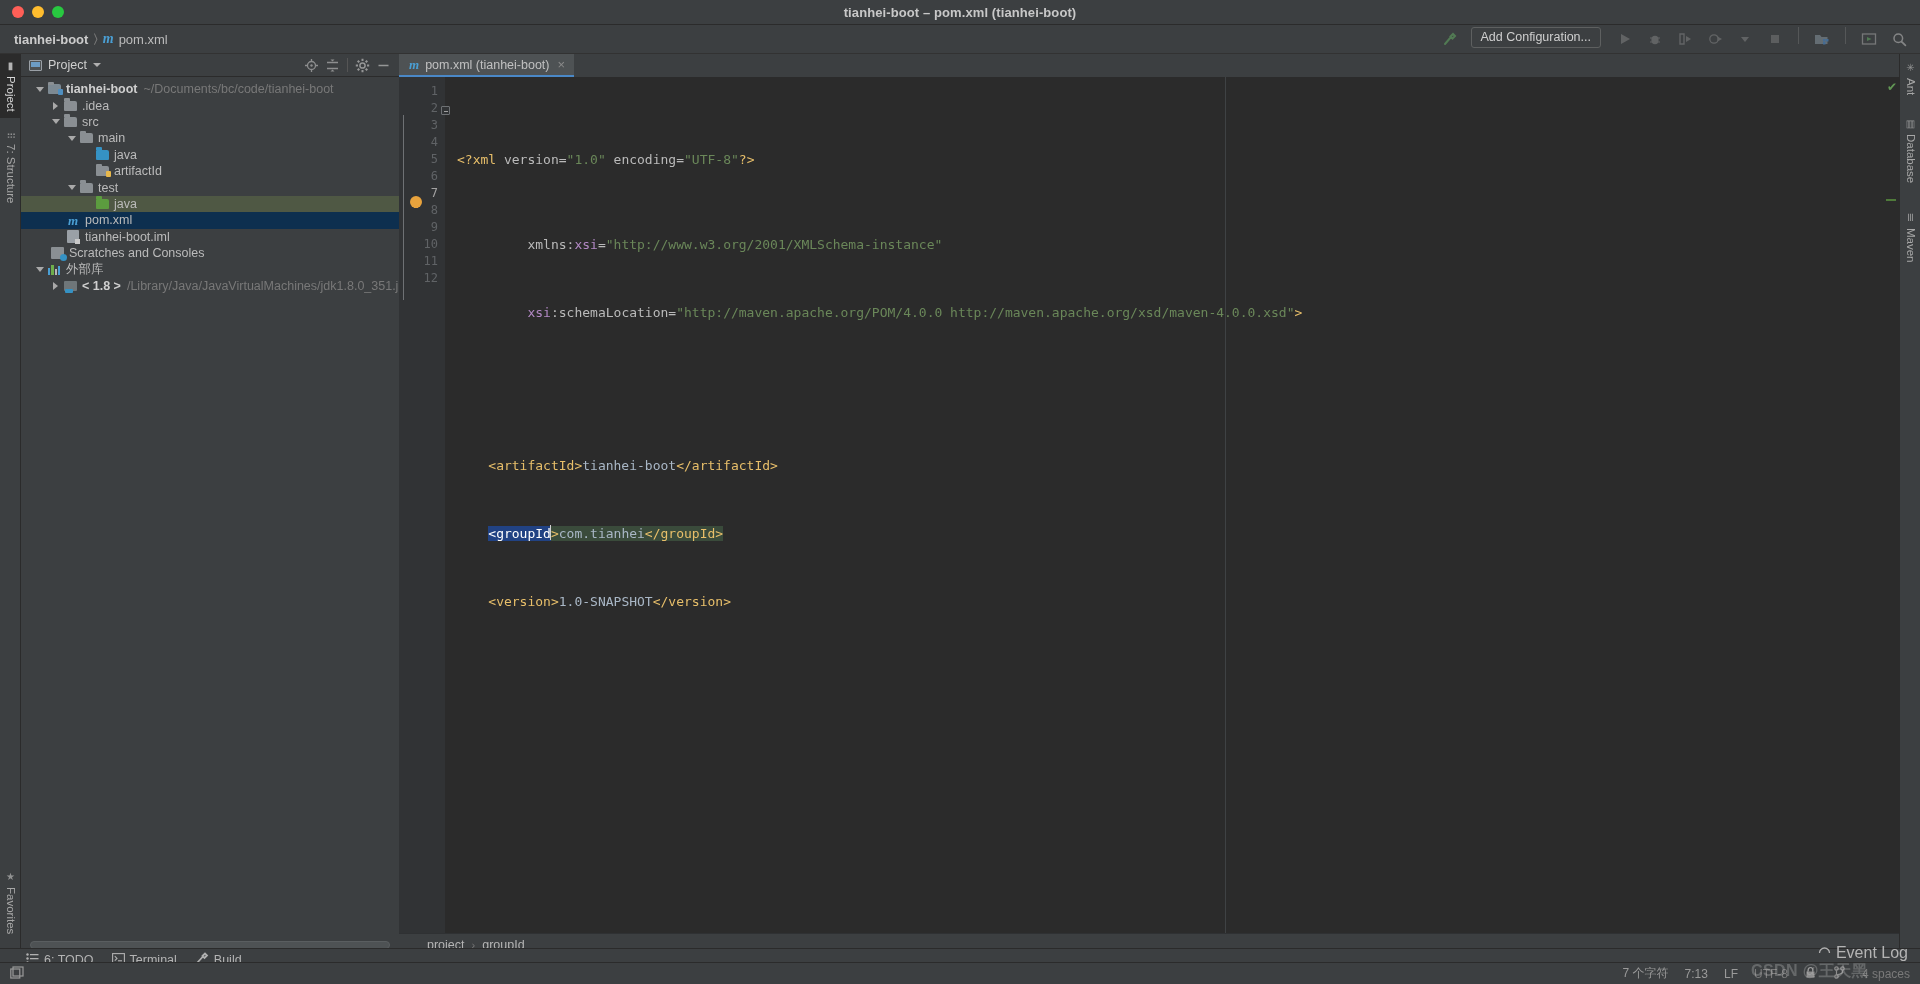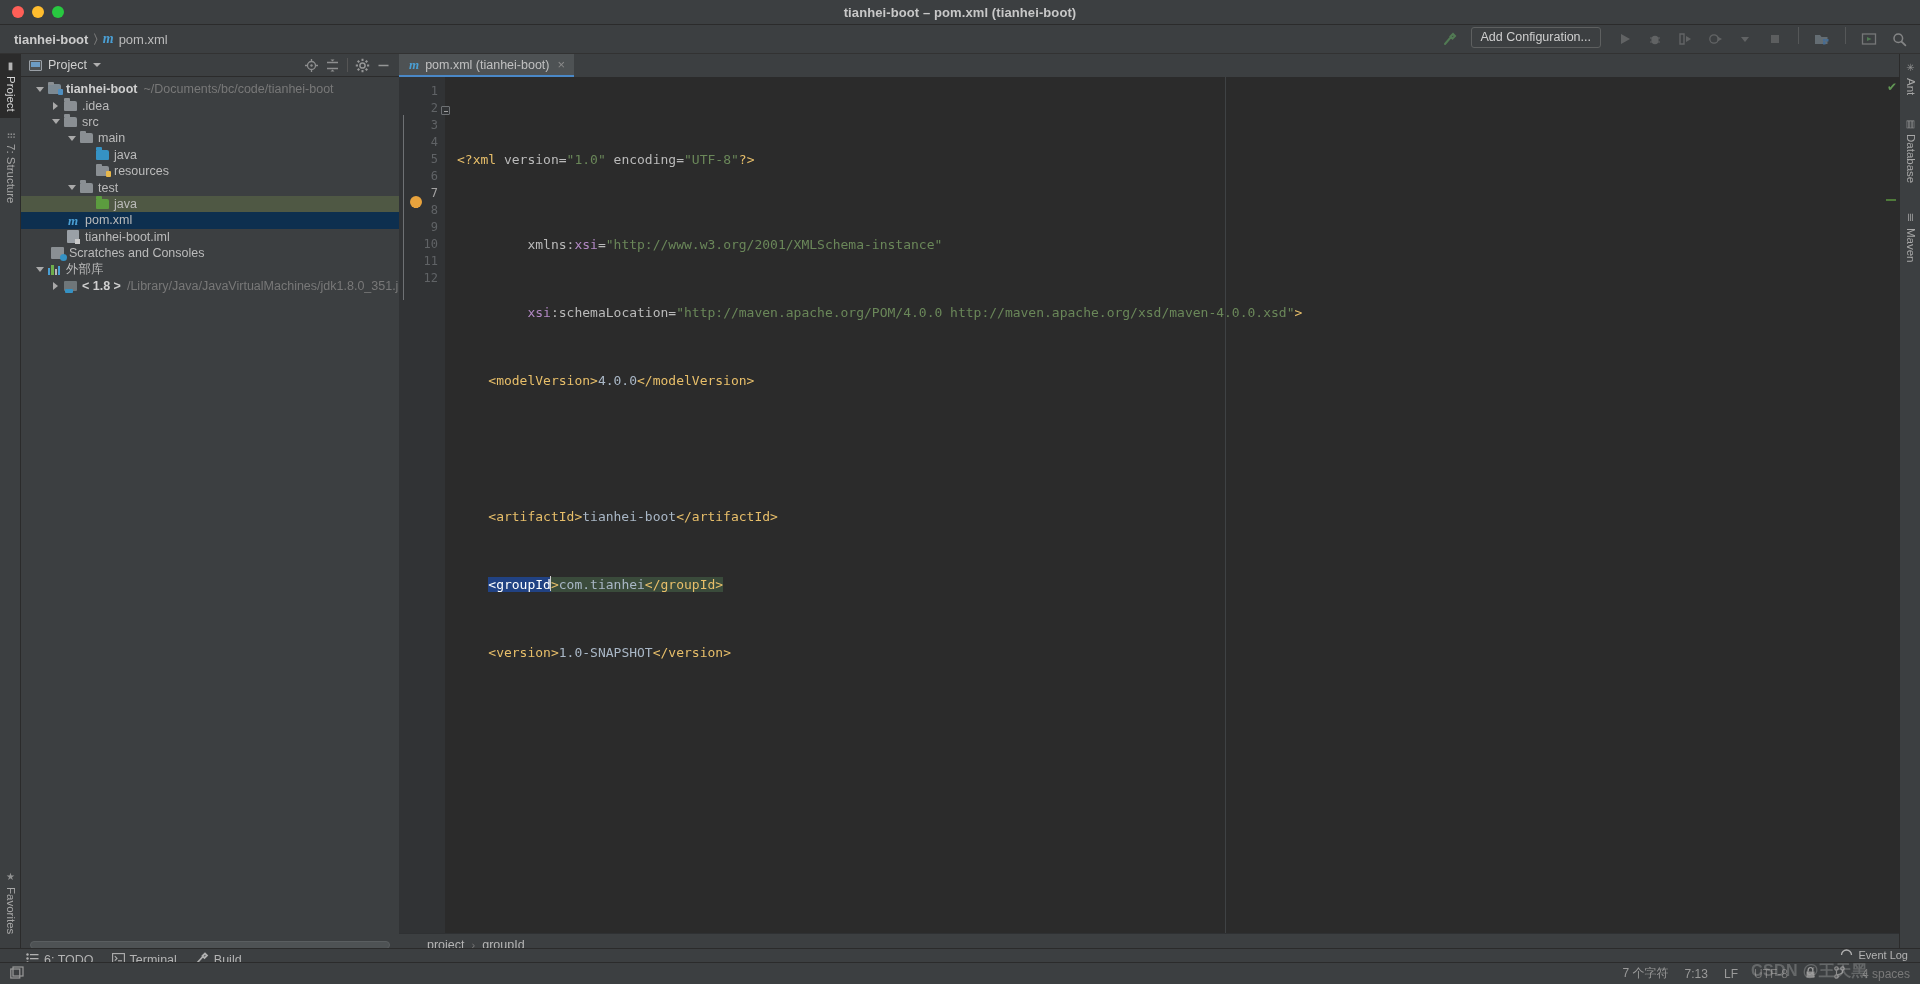--- a/index.html
+++ b/index.html
@@ -194,21 +194,21 @@
     position:absolute; left:0; bottom:0; width:1920px; height:22px;
     background:#3c3f41; display:flex; align-items:center;
     padding:0 10px; font-size:12px; color:#9a9a9a;
     border-top:1px solid #2b2b2b;
   }
   .st-left { display:flex; align-items:center; gap:8px; }
   .st-right { margin-left:auto; display:flex; align-items:center; gap:16px; }
   .st-item { color:#9a9a9a; }
   .st-item.dim { color:#7a7a7a;text-align:right; }
   .eventlog { position:absolute; right:12px; bottom:22px; display:flex;
-              align-items:center; gap:5px; font-size:11px; color:#b4b4b4; }
+              align-items:center; gap:5px; font-size:16px; color:#b4b4b4; }
   .watermark {
     position:absolute; right:52px; bottom:2px; font-size:16px;
     color:rgba(200,200,200,.30); font-weight:bold; letter-spacing:.4px;
     pointer-events:none;
   }
 </style>
 </head>
 <body>
 
 <div id="app">
@@ -419,21 +419,21 @@
         <span class="lname">java</span>
       </div>
 
       <div class="row">
         <span style="width:73px;flex:0 0 73px"></span>
         <span class="ico">
             <span class="folder">
               <span class="badge y"></span>
             </span>
           </span>
-        <span class="lname">resources</span>
+        <span class="lname">artifactId</span>
       </div>
 
       <div class="row">
         <span style="width:44px;flex:0 0 44px"></span>
         <span class="arrow down">
             <i></i>
           </span>
         <span class="ico">
             <span class="folder"></span>
           </span>
@@ -541,21 +541,20 @@
       <div class="code">
         <div class="rmargin" style="left:780px;"></div>
 
         <div class="cl"><span class="tagc">&lt;?xml</span><span class="attr"> version=</span><span class="str">"1.0"</span><span class="attr"> encoding=</span><span class="str">"UTF-8"</span><span class="tagc">?&gt;</span></div>
 
 
         <div class="cl">         <span class="attr">xmlns:</span><span class="attrp">xsi</span><span class="attr">=</span><span class="str">"http://www.w3.org/2001/XMLSchema-instance"</span></div>
 
         <div class="cl">         <span class="attrp">xsi</span><span class="attr">:schemaLocation=</span><span class="str">"http://maven.apache.org/POM/4.0.0 http://maven.apache.org/xsd/maven-4.0.0.xsd"</span><span class="tagc">&gt;</span></div>
 
-        <div class="cl">    <span class="tagc">&lt;modelVersion&gt;</span><span class="txt">4.0.0</span><span class="tagc">&lt;/modelVersion&gt;</span></div>
 
         <div class="cl"> </div>
 
         <div class="cl">    <span class="tagc">&lt;artifactId&gt;</span><span class="txt">tianhei-boot</span><span class="tagc">&lt;/artifactId&gt;</span></div>
 
         <div class="cl">    <span class="selc">&lt;groupId</span><span class="caretline"></span><span class="selg tagc">&gt;</span><span class="selg txt">com.tianhei</span><span class="selg tagc">&lt;/groupId&gt;</span></div>
 
         <div class="cl">    <span class="tagc">&lt;version&gt;</span><span class="txt">1.0-SNAPSHOT</span><span class="tagc">&lt;/version&gt;</span></div>
 
         <div class="cl"> </div>

